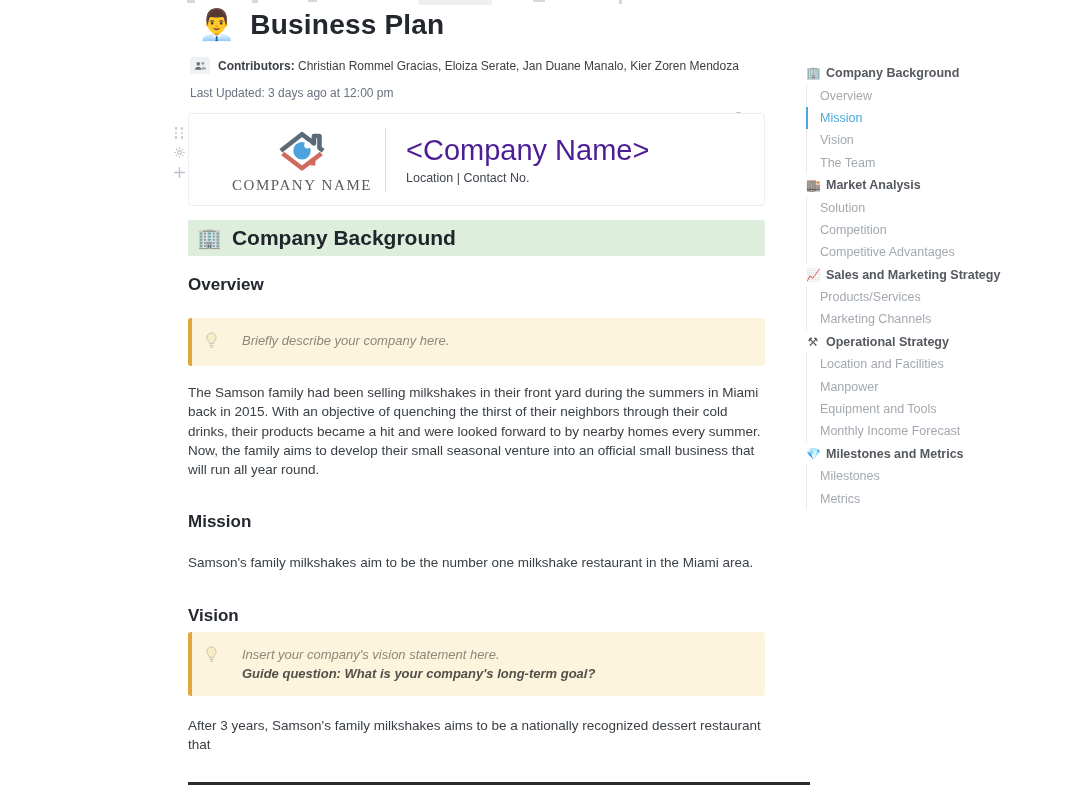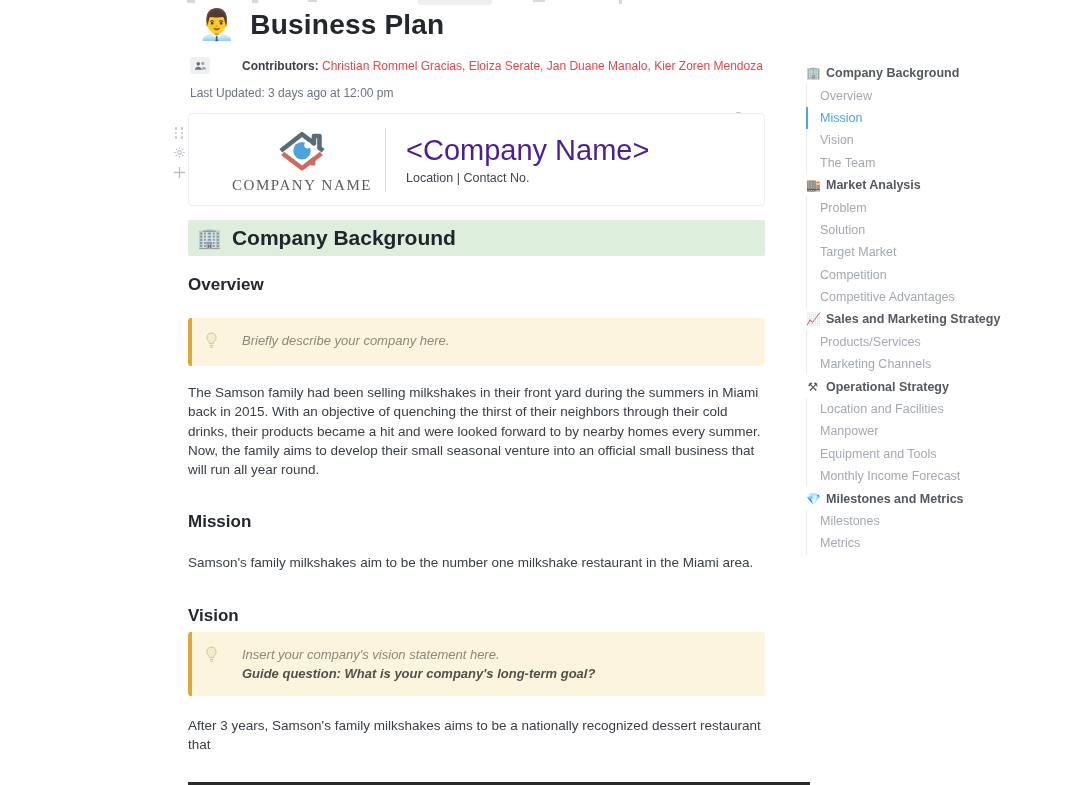--- a/index.html
+++ b/index.html
@@ -25,22 +25,22 @@
 
   
   .doc { position:absolute; left:188px; top:8px; width:577px; }
 
   .title-row { display:flex; align-items:center; gap:15px; padding-left:10px; }
   .title-emoji { font-size:30px; line-height:34px; }
   .doc-title { font-size:28px; font-weight:bold; color:#23272e; letter-spacing:.2px; }
 
   .contrib-row { margin-top:15px; display:flex; align-items:center; gap:8px; font-size:12px; padding-left:2px; }
   .contrib-icon { width:20px; height:17px; background:#eef0f2; border-radius:3px; display:flex; align-items:center; justify-content:center; }
-  .contrib-label { font-weight:bold; color:#3c4147;margin-left:24px; }
-  .contrib-names { color:#ef4444; }
+  .contrib-label { font-weight:bold; color:#3c4147; }
+  .contrib-names { color:#404040; }
 
   .last-updated { margin-top:12px; font-size:12px; color:#6a7280; padding-left:2px; }
 
   .banner {
     margin-top:13px; height:93px; border:1px solid #eceef1; border-radius:4px;
     background:#fff; display:flex; align-items:center;
   }
   .logo-col { width:150px; margin-left:38px; text-align:center; }
   .logo-name { font-family:"Liberation Serif", serif; font-size:15px; letter-spacing:1.6px; color:#5c5c5c; margin-top:2px; white-space:nowrap; }
   .banner-divider { width:1px; height:64px; background:#d8dbdf; margin:0 20px 0 8px; }
@@ -237,27 +237,21 @@
         <span>Vision</span>
       </div>
       <div class="toc-row toc-l2">
         <span>The Team</span>
       </div>
       <div class="toc-row toc-l1">
         <span class="toc-emoji">🏬</span>
         <span>Market Analysis</span>
       </div>
       <div class="toc-row toc-l2">
-        <span>Problem</span>
-      </div>
-      <div class="toc-row toc-l2">
         <span>Solution</span>
-      </div>
-      <div class="toc-row toc-l2">
-        <span>Target Market</span>
       </div>
       <div class="toc-row toc-l2">
         <span>Competition</span>
       </div>
       <div class="toc-row toc-l2">
         <span>Competitive Advantages</span>
       </div>
       <div class="toc-row toc-l1">
         <span class="toc-emoji">📈</span>
         <span>Sales and Marketing Strategy</span>

